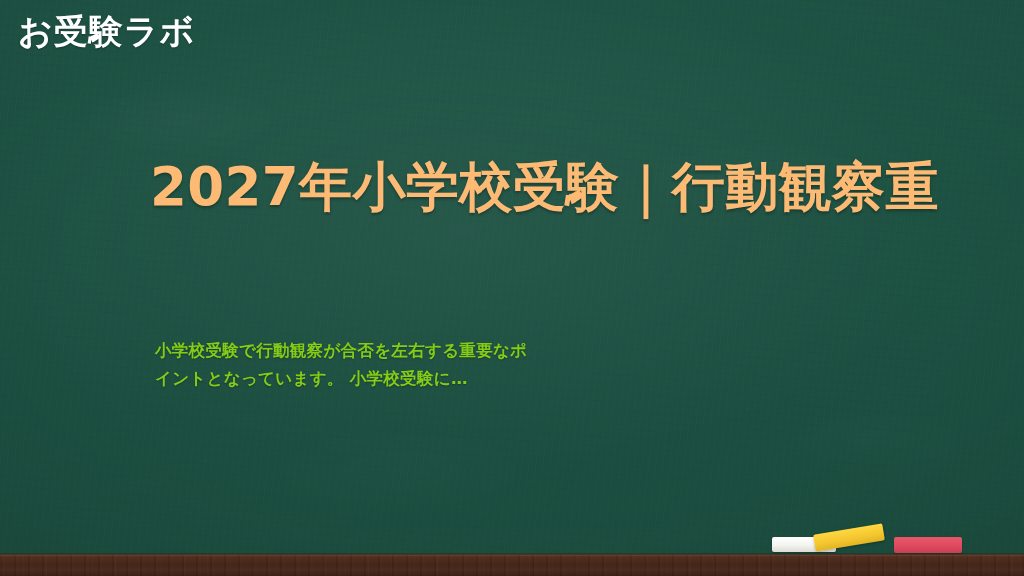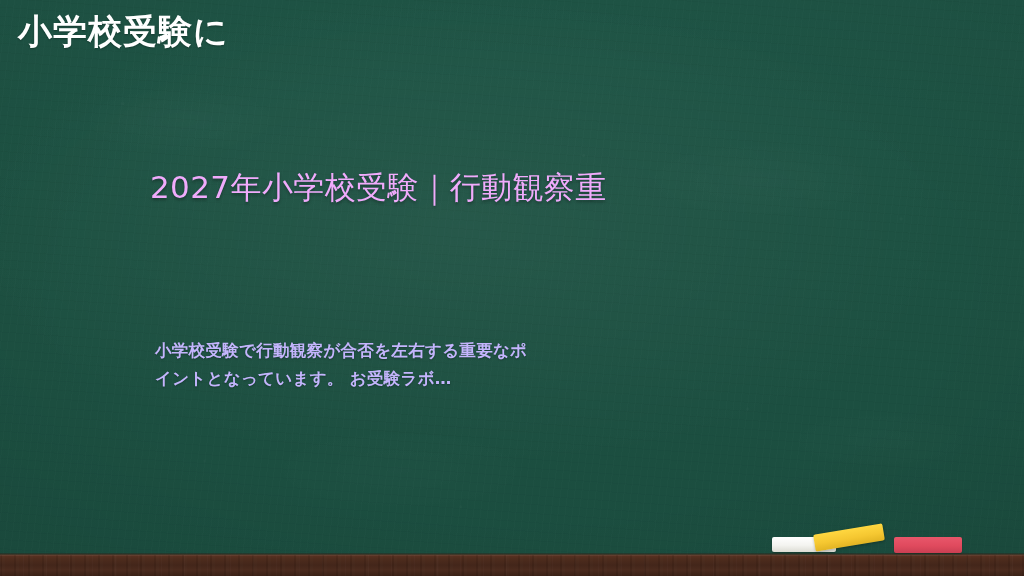--- a/index.html
+++ b/index.html
@@ -75,38 +75,38 @@
   }
 
   
   .title-block {
     position: absolute;
     left: 150px;
     top: 157px;
     width: 760px;
   }
   .title-line {
-    color: #f0abfc;
-    font-size: 31px;
+    color: #fdba74;
+    font-size: 53px;
     line-height: 60px;
-    font-weight: 400;
+    font-weight: 700;
     letter-spacing: 0.4px;
     white-space: nowrap;
     text-shadow: 0 2px 3px rgba(0,0,0,0.30);
   }
 
   
   .desc-block {
     position: absolute;
     left: 155px;
     top: 337px;
     width: 560px;
   }
   .desc-line {
-    color: #c4b5fd;
+    color: #84cc16;
     font-size: 16.5px;
     line-height: 28px;
     font-weight: 700;
     letter-spacing: 0.3px;
     white-space: nowrap;
     text-shadow: 0 1px 2px rgba(0,0,0,0.28);
   }
 
   
   .ledge {
@@ -172,29 +172,29 @@
 </style>
 </head>
 <body>
 
 <div id="stage">
 
   <div class="board"></div>
   <div class="board-tex"></div>
   <div class="board-smudge"></div>
 
-  <div class="logo">小学校受験に</div>
+  <div class="logo">お受験ラボ</div>
 
   <div class="title-block">
     <div class="title-line">2027年小学校受験｜行動観察重</div>
   </div>
 
   <div class="desc-block">
     <div class="desc-line">小学校受験で行動観察が合否を左右する重要なポ</div>
-    <div class="desc-line">イントとなっています。 お受験ラボ…</div>
+    <div class="desc-line">イントとなっています。 小学校受験に…</div>
   </div>
 
   <div class="chalk chalk-white"></div>
   <div class="chalk chalk-yellow"></div>
   <div class="chalk chalk-red"></div>
 
   <div class="ledge-top-edge"></div>
   <div class="ledge">
     <div class="ledge-grain"></div>
   </div>

